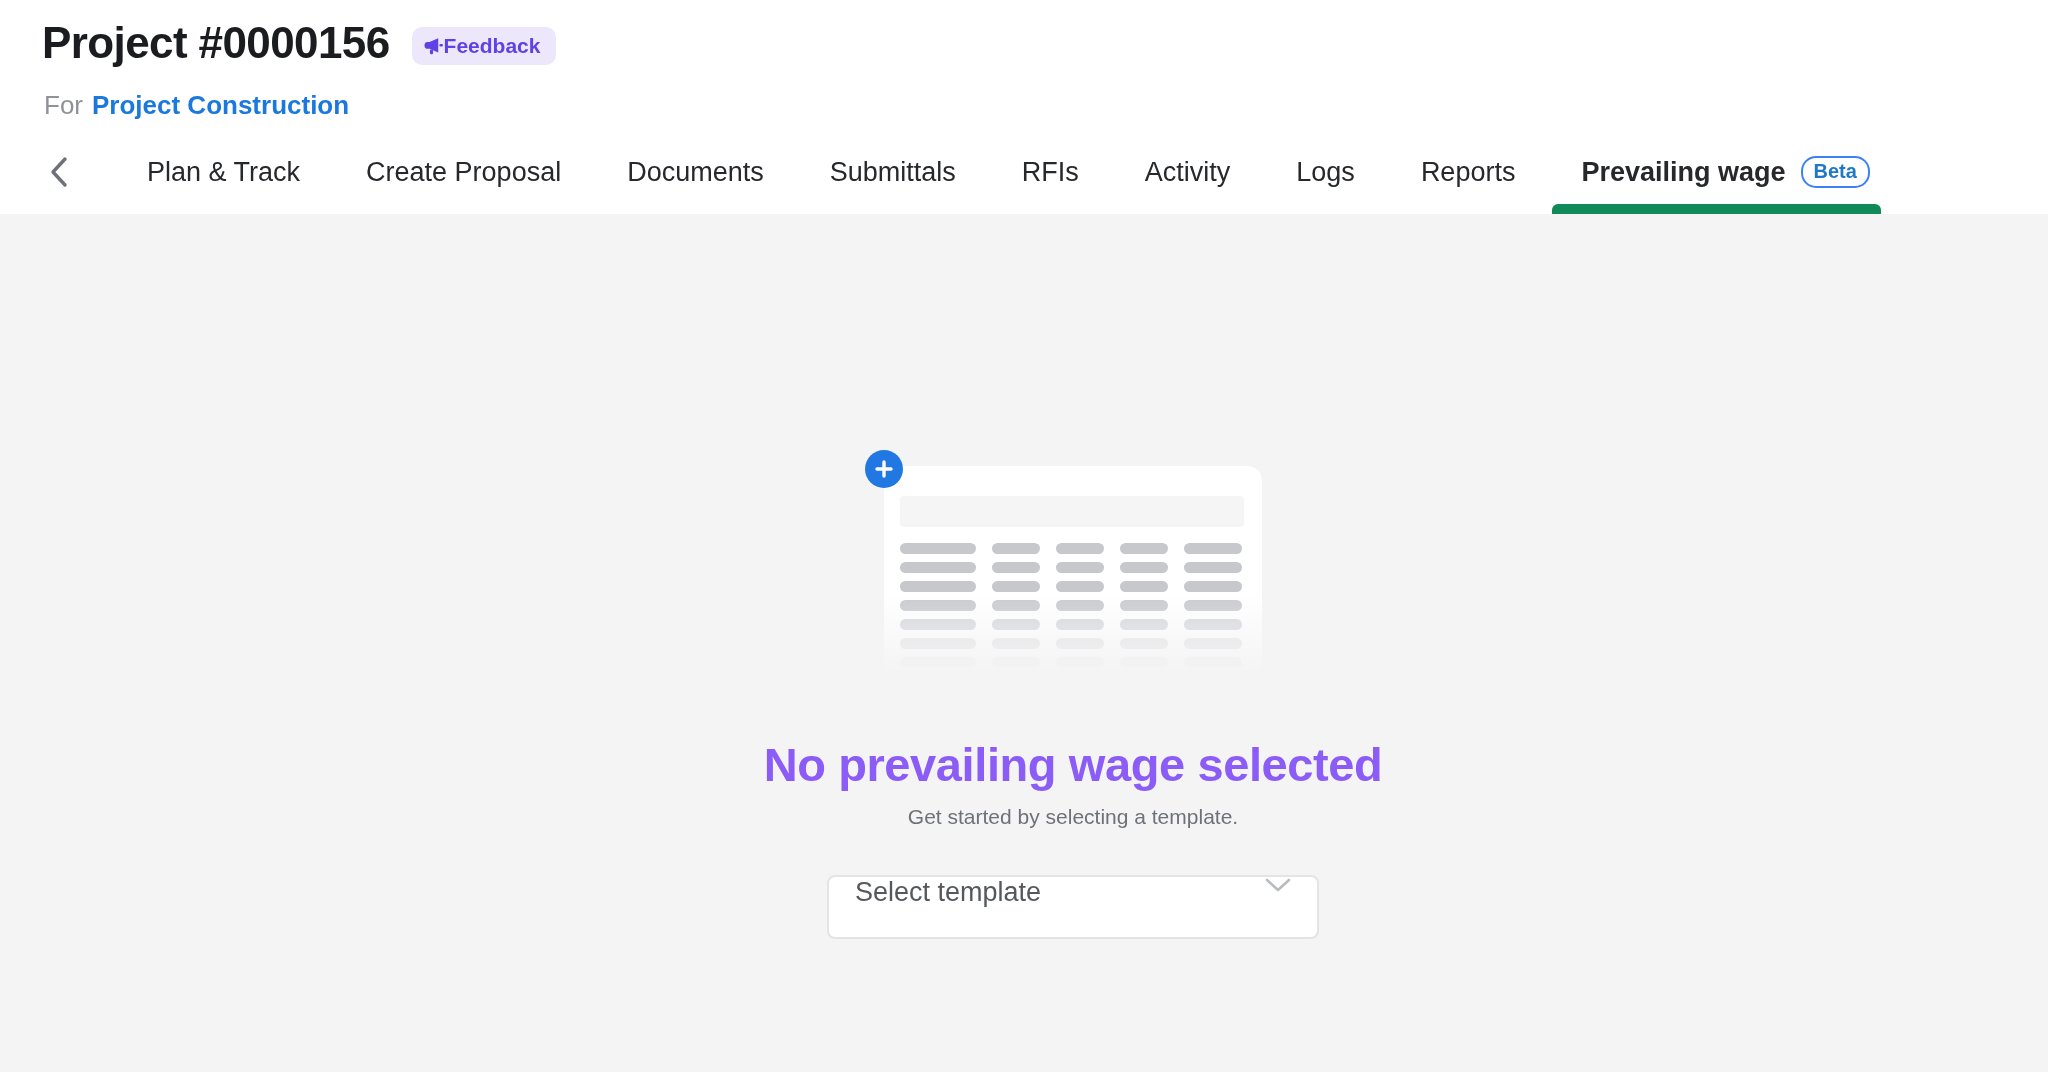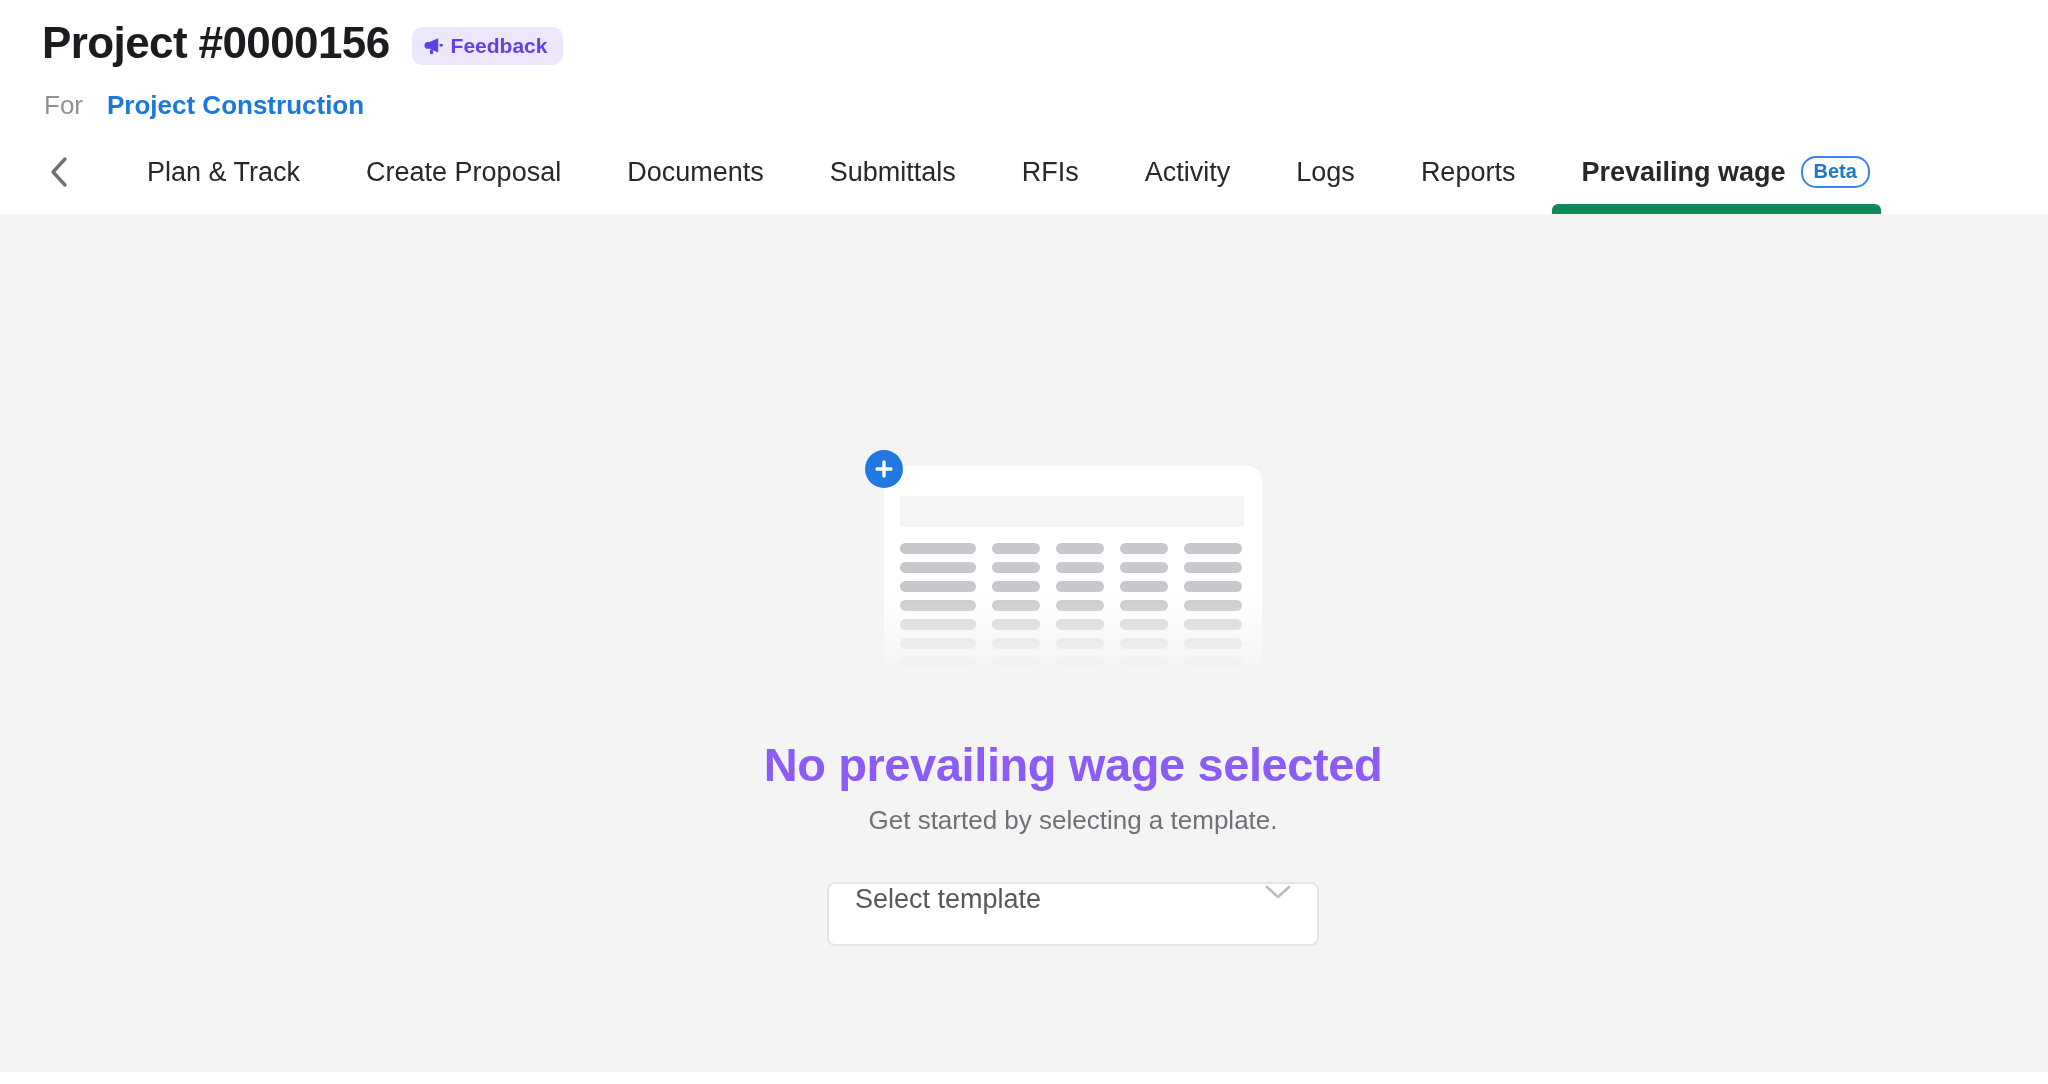--- a/index.html
+++ b/index.html
@@ -7,26 +7,26 @@
               font-family:"Liberation Sans", sans-serif; }
 
   .page { position:relative; width:2048px; height:1084px; background:#ffffff; }
 
   
   .header { position:absolute; top:0; left:0; right:0; height:214px; background:#ffffff; }
 
   .title-row { position:absolute; left:42px; top:18px; display:flex; align-items:center; gap:22px; }
   .page-title { font-size:44px; font-weight:800; color:#1b1c1f; letter-spacing:-0.6px; }
 
-  .feedback-badge { display:flex; align-items:center; gap:7px; background:#ece7fb; color:#5d43e5;
+  .feedback-badge { display:flex; align-items:center; background:#ece7fb; color:#5d43e5;
                     font-size:21px; font-weight:700; padding:7px 16px 7px 11px; border-radius:10px;
                     cursor:pointer; margin-top:6px; }
   .feedback-badge svg { width:21px; height:21px; display:block; }
 
-  .subtitle-row { position:absolute; left:44px; top:90px; font-size:26px; display:flex; gap:24px; align-items:flex-start; }
+  .subtitle-row { position:absolute; left:44px; top:90px; font-size:26px; display:flex; gap:9px; align-items:flex-start; }
   .for-label { color:#8f9296; }
   .company-link { color:#1b78dd; font-weight:700; cursor:pointer; }
 
   
   .tabbar { position:absolute; left:0; right:0; bottom:0; height:84px; display:flex; align-items:stretch; }
   .back-btn { width:26px; margin-left:48px; display:flex; align-items:center; cursor:pointer; }
   .back-btn svg { width:22px; height:34px; display:block; }
 
   .tabs { display:flex; margin-left:40px; }
   .tab { position:relative; display:flex; align-items:center; padding:0 33px; font-size:27px;
@@ -54,21 +54,21 @@
               mask-image:linear-gradient(to bottom, #000 58%, rgba(0,0,0,0) 98%); }
   .doc-header-bar { height:31px; background:#f5f5f6; border-radius:4px; margin-bottom:16px; }
   .pill-row { display:flex; gap:16px; margin-bottom:8px; }
   .pill { height:11px; border-radius:6px; background:#c6c8cb; }
   .pill.c0 { width:76px; } .pill.c1,.pill.c2,.pill.c3 { width:48px; } .pill.c4 { width:58px; }
   .pill-row.r4 .pill { background:#d2d4d7; }
   .pill-row.r5 .pill { background:#dfe0e2; }
   .pill-row.r6 .pill { background:#eaebec; }
 
   .empty-heading { margin-top:56px; font-size:47px; font-weight:800; color:#8b5cf6; letter-spacing:-0.4px; }
-  .empty-subheading { margin-top:13px; font-size:26px; color:#6e7276; }
+  .empty-subheading { margin-top:13px; font-size:21px; color:#6e7276; }
 
   .select-box { margin-top:46px; width:492px; height:64px; background:#ffffff;
                 border:2px solid #e3e4e6; border-radius:8px; display:flex; 
                 justify-content:space-between; padding:0 26px; cursor:pointer; }
   .select-box .value { font-size:27px; color:#55585c; }
   .select-box svg { width:26px; height:16px; display:block; }
 </style>
 </head>
 <body>
 

